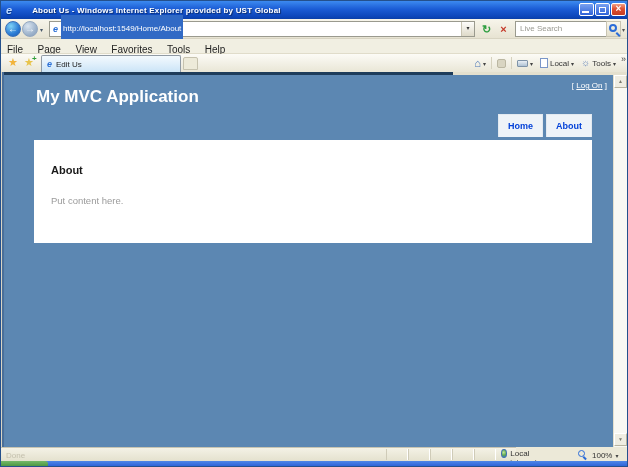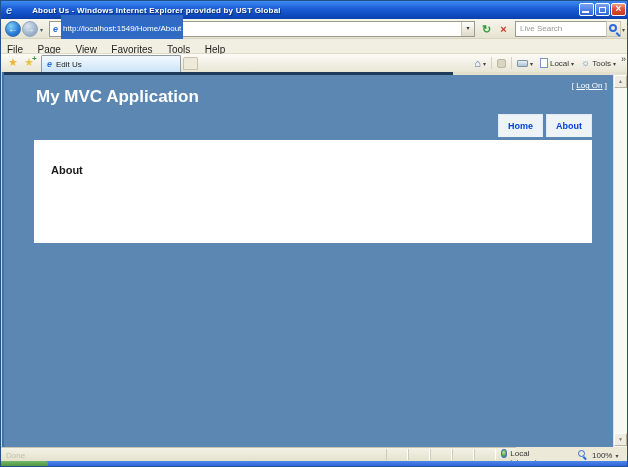--- a/index.html
+++ b/index.html
@@ -230,20 +230,21 @@
 
     <div class="logon"><span>[ </span><a class="logon-link">Log On</a><span> ]</span></div>
 
     <div class="navtabs">
       <div class="navtab">Home</div>
       <div class="navtab">About</div>
     </div>
 
     <div class="contentbox">
       <h2 class="content-h">About</h2>
+      <p class="content-p">Put content here.</p>
     </div>
 
     <div class="scrollbar">
       <div class="sb-btn up">▲</div>
       <div class="sb-btn down">▼</div>
     </div>
   </div>
 
   <div class="statusbar">
     <span class="status-msg">Done</span>

